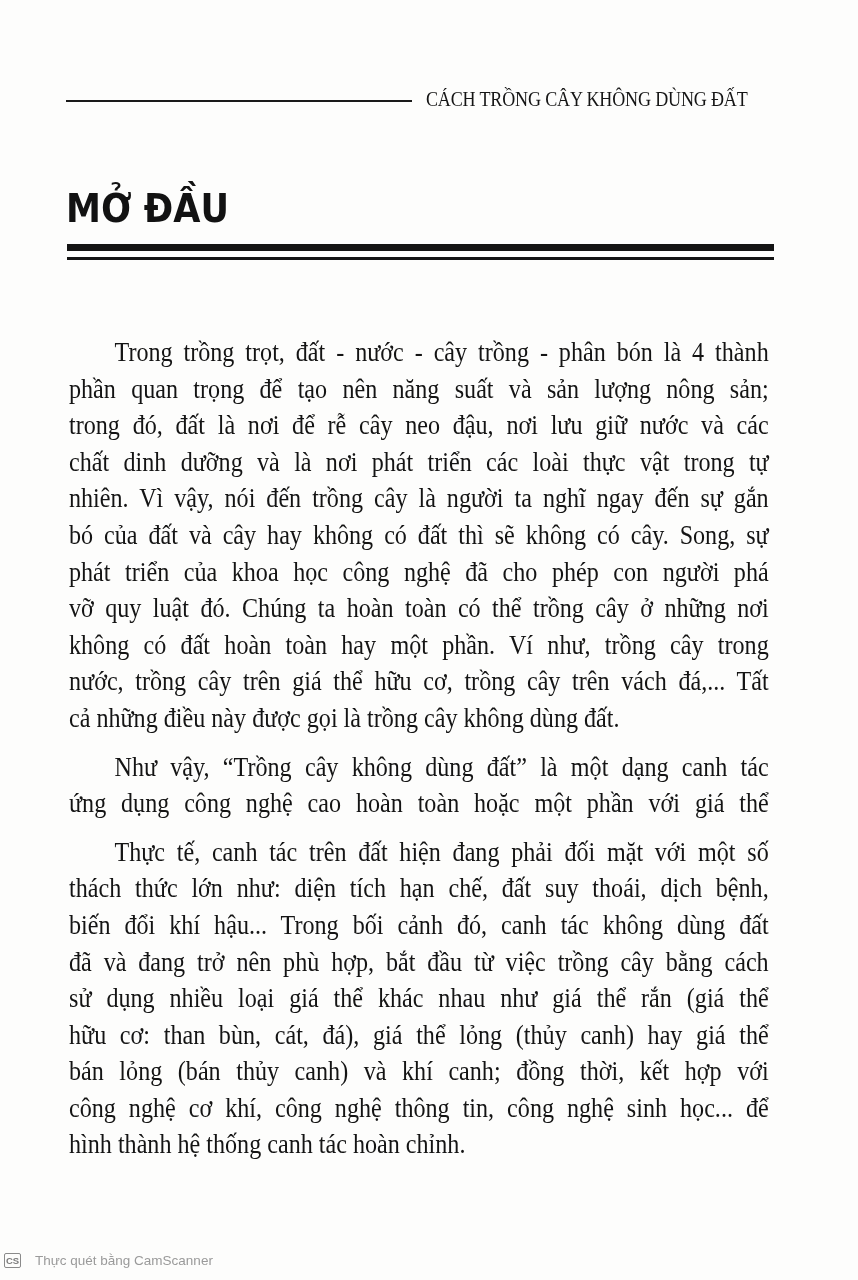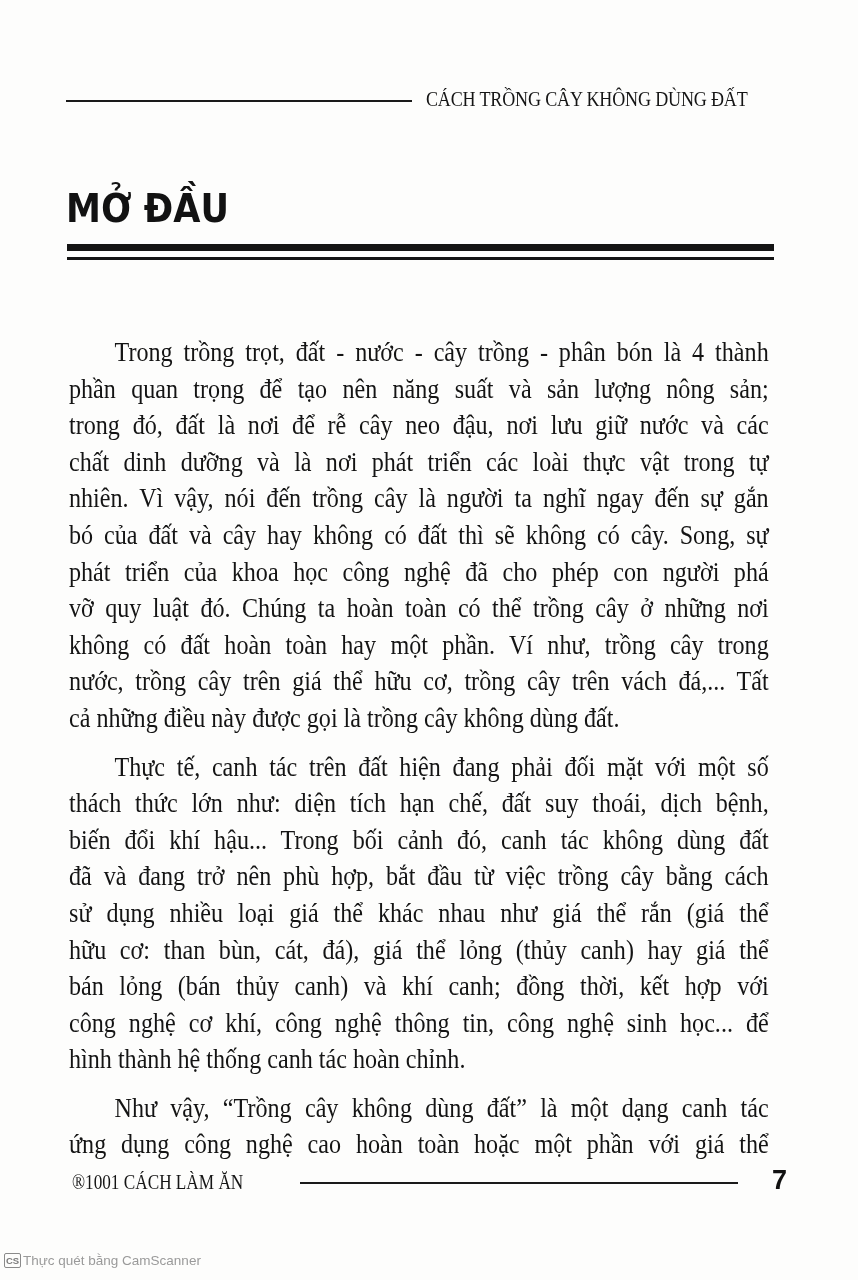--- a/index.html
+++ b/index.html
@@ -141,21 +141,21 @@
       font-size: 27px;
       color: #111;
     }
     
     .watermark {
       position: absolute;
       left: 4px;
       top: 1253px;
       display: flex;
       align-items: flex-start;
-      gap: 2px;
+      gap: 14px;
       font-family: "Liberation Sans", sans-serif;
       font-size: 13.5px;
       color: #9a9a9a;
     }
     .watermark .cs-logo {
       width: 17px;
       height: 15px;
       border: 1.5px solid #8a8a8a;
       border-radius: 2px;
       font-size: 9.5px;
@@ -190,40 +190,35 @@
       <span class="line">chất dinh dưỡng và là nơi phát triển các loài thực vật trong tự</span>
       <span class="line">nhiên. Vì vậy, nói đến trồng cây là người ta nghĩ ngay đến sự gắn</span>
       <span class="line">bó của đất và cây hay không có đất thì sẽ không có cây. Song, sự</span>
       <span class="line">phát triển của khoa học công nghệ đã cho phép con người phá</span>
       <span class="line">vỡ quy luật đó. Chúng ta hoàn toàn có thể trồng cây ở những nơi</span>
       <span class="line">không có đất hoàn toàn hay một phần. Ví như, trồng cây trong</span>
       <span class="line">nước, trồng cây trên giá thể hữu cơ, trồng cây trên vách đá,... Tất</span>
       <span class="line last">cả những điều này được gọi là trồng cây không dùng đất.</span>
     </p>
     <p>
+      <span class="line indent">Như vậy, “Trồng cây không dùng đất” là một dạng canh tác</span>
+      <span class="line">ứng dụng công nghệ cao hoàn toàn hoặc một phần với giá thể</span>
+    </p>
+    <p>
       <span class="line indent">Thực tế, canh tác trên đất hiện đang phải đối mặt với một số</span>
       <span class="line">thách thức lớn như: diện tích hạn chế, đất suy thoái, dịch bệnh,</span>
       <span class="line">biến đổi khí hậu... Trong bối cảnh đó, canh tác không dùng đất</span>
       <span class="line">đã và đang trở nên phù hợp, bắt đầu từ việc trồng cây bằng cách</span>
       <span class="line">sử dụng nhiều loại giá thể khác nhau như giá thể rắn (giá thể</span>
       <span class="line">hữu cơ: than bùn, cát, đá), giá thể lỏng (thủy canh) hay giá thể</span>
       <span class="line">bán lỏng (bán thủy canh) và khí canh; đồng thời, kết hợp với</span>
       <span class="line">công nghệ cơ khí, công nghệ thông tin, công nghệ sinh học... để</span>
       <span class="line last">hình thành hệ thống canh tác hoàn chỉnh.</span>
     </p>
-    <p>
-      <span class="line indent">Như vậy, “Trồng cây không dùng đất” là một dạng canh tác</span>
-      <span class="line">ứng dụng công nghệ cao hoàn toàn hoặc một phần với giá thể</span>
-    </p>
   </div>
 
-  <div class="running-footer">
-    <div class="label">®1001 CÁCH LÀM ĂN</div>
-    <div class="rule"></div>
-    <div class="page-num">7</div>
-  </div>
 
   <div class="watermark">
     <span class="cs-logo">CS</span>
     <span>Thực quét bằng CamScanner</span>
   </div>
 
 </div>
 
 </body></html>

